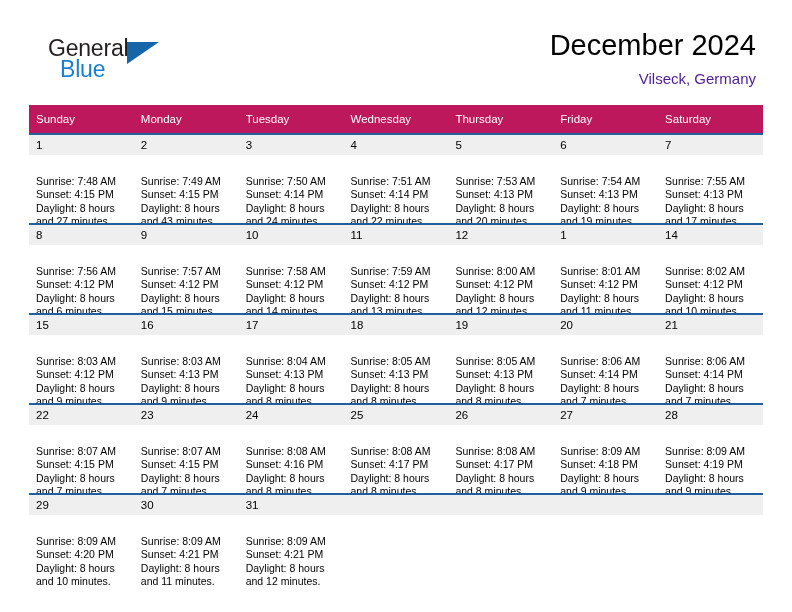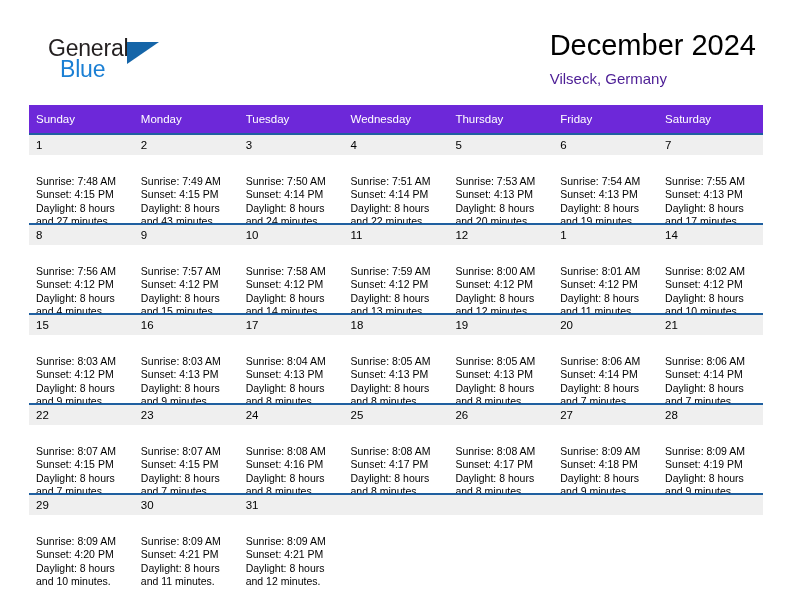--- a/index.html
+++ b/index.html
@@ -61,21 +61,21 @@
     width: 0;
     height: 0;
     border-left: 32px solid #1565a8;
     border-bottom: 22px solid transparent;
   }
 
   .title-block {
     position: absolute;
     right: 36px;
     top: 28px;
-    text-align: left;
+    text-align: right;
   }
   .month-title {
     font-size: 29px;
     color: #000000;
     line-height: 34px;
     white-space: nowrap;
   }
   .location {
     font-size: 15px;
     color: #4c1d95;
@@ -87,21 +87,21 @@
   
   .calendar {
     position: absolute;
     left: 29px;
     top: 105px;
     width: 734px;
     border-collapse: collapse;
     table-layout: fixed;
   }
   .calendar th {
-    background: #6d28d9;
+    background: #be185d;
     color: #ffffff;
     font-size: 11.5px;
     font-weight: normal;
     text-align: left;
     padding: 5px 0 5px 7px;
     height: 18px;
     border: none;
   }
   .calendar td {
     vertical-align: top;
@@ -252,21 +252,21 @@
           </td>
         </tr>
         <tr>
           <td>
             <div class="cell">
               <div class="daynum-band">8</div>
               <div class="details">
                 <div>Sunrise: 7:56 AM</div>
                 <div>Sunset: 4:12 PM</div>
                 <div>Daylight: 8 hours</div>
-                <div>and 4 minutes.</div>
+                <div>and 6 minutes.</div>
               </div>
             </div>
           </td>
           <td>
             <div class="cell">
               <div class="daynum-band">9</div>
               <div class="details">
                 <div>Sunrise: 7:57 AM</div>
                 <div>Sunset: 4:12 PM</div>
                 <div>Daylight: 8 hours</div>

